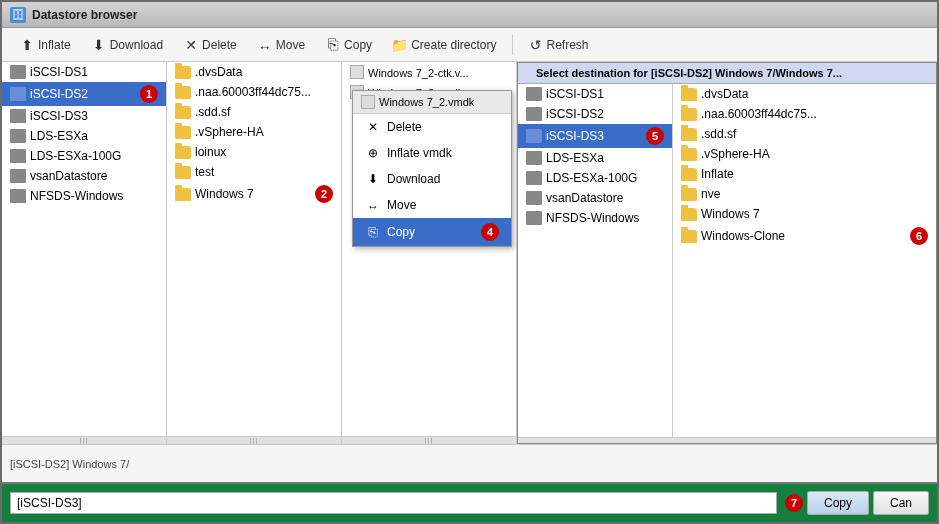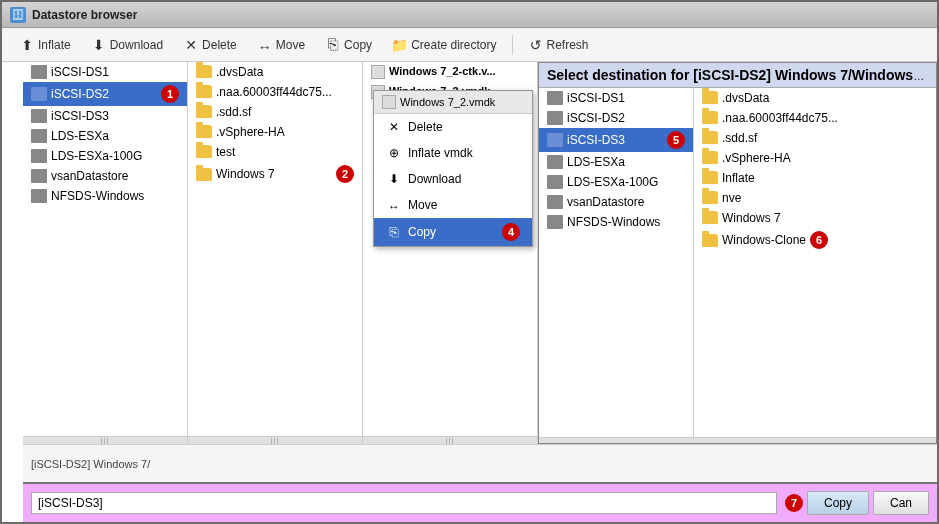--- a/index.html
+++ b/index.html
@@ -9,49 +9,49 @@
     
     .title-bar { background: linear-gradient(to bottom, #d4d4d4, #b8b8b8); padding: 4px 8px; display: flex; align-items: center; gap: 6px; border-bottom: 1px solid #999; height: 26px; }
     .title-bar .icon { width: 16px; height: 16px; background: #4a8fd4; border-radius: 2px; display: inline-flex; align-items: center; justify-content: center; color: white; font-size: 10px; }
     .title-bar-text { font-size: 12px; font-weight: bold; color: #222; }
     
     .toolbar { background: #f5f5f5; border-bottom: 1px solid #ccc; padding: 4px 8px; display: flex; align-items: center; gap: 2px; height: 34px; }
     .toolbar-btn { display: flex; align-items: center; gap: 3px; padding: 3px 8px; border: 1px solid transparent; border-radius: 3px; cursor: pointer; font-size: 12px; color: #333; background: transparent; }
     .toolbar-sep { width: 1px; height: 20px; background: #ccc; margin: 0 4px; }
     .btn-icon { width: 16px; height: 16px; display: inline-flex; align-items: center; justify-content: center; font-size: 14px; }
     
-    .main-content { display: flex; flex: 1; overflow: hidden; padding-left: 21px; }
+    .main-content { display: flex; flex: 1; overflow: hidden; }
     
     
     .ds-panel { width: 165px; border-right: 1px solid #ccc; background: #fff; overflow-y: auto; }
     .ds-item { padding: 3px 8px; cursor: pointer; display: flex; align-items: center; gap: 4px; white-space: nowrap; overflow: hidden; }
     .ds-item.selected { background: #3a6dc7; color: white; }
     
     
     .folder-panel { width: 175px; border-right: 1px solid #ccc; background: #fff; overflow-y: auto; }
-    .folder-item { padding: 3px 8px; cursor: pointer; display: flex; align-items: flex-start; gap: 4px; white-space: nowrap; }
+    .folder-item { padding: 3px 8px; cursor: pointer; display: flex; align-items: center; gap: 4px; white-space: nowrap; }
     .folder-icon { width: 16px; height: 13px; background: #f0c040; border-radius: 1px 3px 1px 1px; flex-shrink: 0; position: relative; }
     .folder-icon::before { content: ''; position: absolute; top: -3px; left: 0; width: 7px; height: 3px; background: #f0c040; border-radius: 1px 1px 0 0; }
     
     
     .file-panel { width: 180px; border-right: 1px solid #ccc; background: #fff; overflow-y: auto; position: relative; }
-    .file-item { padding: 3px 8px; cursor: pointer; display: flex; align-items: flex-start; gap: 4px; white-space: nowrap; overflow: hidden; font-size: 11px; font-weight: bold; }
+    .file-item { padding: 3px 8px; cursor: pointer; display: flex; align-items: flex-end; gap: 4px; white-space: nowrap; overflow: hidden; font-size: 11px; }
     
     
     .context-menu { position: absolute; top: 155px; left: 430px; background: white; border: 1px solid #999; box-shadow: 2px 2px 6px rgba(0,0,0,0.3); z-index: 100; width: 160px; }
     .ctx-item { padding: 5px 12px; cursor: pointer; display: flex; align-items: center; gap: 6px; font-size: 12px; }
     .ctx-icon { width: 16px; height: 16px; display: inline-flex; align-items: center; justify-content: center; font-size: 12px; }
     .ds-sel-item { padding: 3px 8px; cursor: pointer; display: flex; align-items: center; gap: 4px; white-space: nowrap; overflow: hidden; font-size: 12px; }
     .ds-sel-item.selected { background: #3a6dc7; color: white; }
     
     
     .status-bar { height: 38px; border-top: 1px solid #ccc; background: #f5f5f5; display: flex; align-items: center; padding: 0 8px; font-size: 11px; color: #444; }
     
     
-    .dialog-bar { height: 40px; background: #f0abfc; border-top: 2px solid #999; display: flex; align-items: center; padding: 0 8px; gap: 8px; }
+    .dialog-bar { height: 40px; background: #15803d; border-top: 2px solid #999; display: flex; align-items: center; padding: 0 8px; gap: 8px; }
     .dialog-input { flex: 1; height: 22px; border: 1px solid #aaa; padding: 2px 6px; font-size: 12px; }
     .dialog-btn { padding: 4px 16px; border: 1px solid #aaa; background: linear-gradient(to bottom, #f8f8f8, #e0e0e0); cursor: pointer; font-size: 12px; border-radius: 2px; }
     .dialog-btn.primary { background: linear-gradient(to bottom, #d8e8f8, #b8d0e8); }
     
     
     .badge { width: 18px; height: 18px; background: #c00; border-radius: 50%; color: white; font-size: 11px; font-weight: bold; display: inline-flex; align-items: center; justify-content: center; flex-shrink: 0; }
     .panel-col { display: flex; flex-direction: column; overflow: hidden; }
     
     .resize-handle { height: 8px; background: #e0e0e0; border-top: 1px solid #ccc; cursor: col-resize; display: flex; align-items: center; justify-content: center; }
     .resize-dots { color: #999; font-size: 8px; letter-spacing: 1px; }
@@ -158,20 +158,24 @@
           <div class="folder-item">
             <div class="folder-icon"></div>
             <span>.sdd.sf</span>
           </div>
           <div class="folder-item">
             <div class="folder-icon"></div>
             <span>.vSphere-HA</span>
           </div>
           <div class="folder-item">
             <div class="folder-icon"></div>
+            <span>loinux</span>
+          </div>
+          <div class="folder-item">
+            <div class="folder-icon"></div>
             <span>test</span>
           </div>
           <div class="folder-item" style="display:flex; align-items:center; justify-content:space-between;">
             <div style="display:flex; align-items:center; gap:4px;">
               <div class="folder-icon" style="background:#f0c040;"></div>
               <span>Windows 7</span>
             </div>
             <span class="badge">2</span>
           </div>
         </div>
@@ -237,21 +241,21 @@
             <div class="file-item">
               <div class="vmdk-icon"></div>
               <span>Windows 7_2.vmdk</span>
             </div>
           </div>
           <div style="flex:1; background:white;"></div>
         </div>
 
         <div style="position:absolute; top:0; left:0; right:0; bottom:0; background:white; border:1px solid #888; box-shadow:2px 2px 8px rgba(0,0,0,0.2); display:flex; flex-direction:column;">
           <div class="dest-overlay-header">
-            <span style="font-weight:bold; font-size:14px;">Select destination for [iSCSI-DS2] Windows 7/Windows 7...</span>
+            <span style="font-weight:bold; font-size:11px;margin-left:10px;">Select destination for [iSCSI-DS2] Windows 7/Windows 7...</span>
           </div>
           <div style="display:flex; flex:1; overflow:hidden;">
 
             <div style="width:155px; border-right:1px solid #ccc; overflow-y:auto; background:white;">
               <div class="ds-sel-item">
                 <div class="gray-box"></div>
                 <span>iSCSI-DS1</span>
               </div>
               <div class="ds-sel-item">
                 <div class="gray-box"></div>
@@ -304,21 +308,21 @@
                 <span>Inflate</span>
               </div>
               <div class="folder-item">
                 <div class="folder-icon"></div>
                 <span>nve</span>
               </div>
               <div class="folder-item">
                 <div class="folder-icon"></div>
                 <span>Windows 7</span>
               </div>
-              <div class="folder-item" style="display:flex; align-items:center; ">
+              <div class="folder-item" style="display:flex; align-items:center; justify-content:space-between;">
                 <div style="display:flex; align-items:center; gap:4px;">
                   <div class="folder-icon"></div>
                   <span>Windows-Clone</span>
                 </div>
                 <span class="badge">6</span>
               </div>
             </div>
           </div>
           <div style="height:6px; background:#e0e0e0; border-top:1px solid #ccc;"></div>
         </div>

